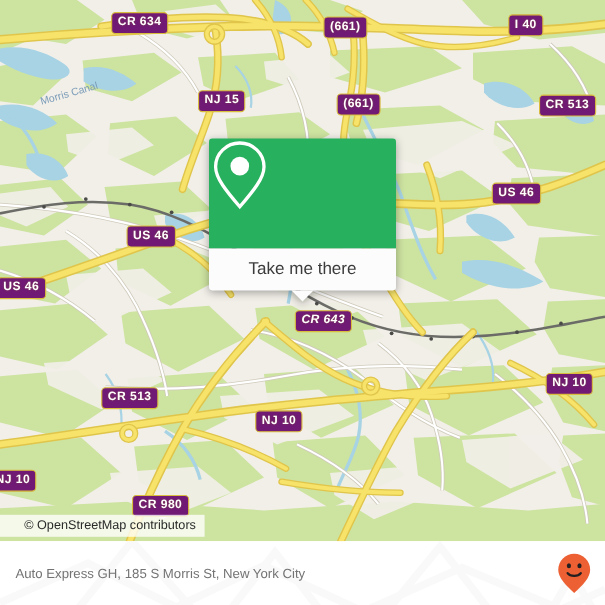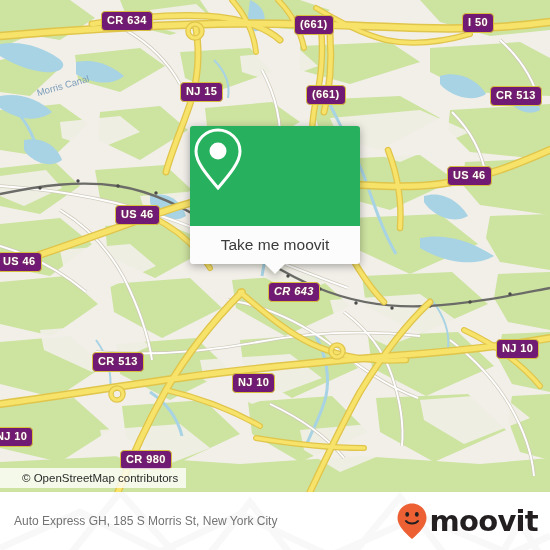--- a/index.html
+++ b/index.html
@@ -301,21 +301,21 @@
       </g>
     </svg>
 
     <div>
       <div class="water-label" style="left:36px;top:80px;transform:rotate(-16deg);">Morris Canal</div>
     </div>
 
     <div id="shield-layer">
         <div class="shield" style="left: 101px; top: 11px;">CR 634</div>
         <div class="shield" style="left: 294px; top: 15px;">(661)</div>
-        <div class="shield" style="left: 462px; top: 13px;">I 50</div>
+        <div class="shield" style="left: 462px; top: 13px;">I 40</div>
         <div class="shield" style="left: 180px; top: 82px;">NJ 15</div>
         <div class="shield" style="left: 306px; top: 85px;">(661)</div>
         <div class="shield" style="left: 490px; top: 86px;">CR 513</div>
         <div class="shield" style="left: 447px; top: 166px;">US 46</div>
         <div class="shield" style="left: 115px; top: 205px;">US 46</div>
         <div class="shield" style="left: -3px; top: 252px;">US 46</div>
         <div class="shield" style="left: 268px; top: 282px; font-style: italic;">CR 643</div>
         <div class="shield" style="left: 496px; top: 339px;">NJ 10</div>
         <div class="shield" style="left: 92px; top: 352px;">CR 513</div>
         <div class="shield" style="left: 232px; top: 373px;">NJ 10</div>
@@ -324,21 +324,21 @@
       </div>
 
     <div id="card">
       <div id="card-top">
         <svg width="56" height="66" viewBox="0 0 56 66">
           <path d="M28,4 C16,4 6,13.5 6,25.5 C6,36 16,48 28,62 C40,48 50,36 50,25.5 C50,13.5 40,4 28,4 Z" fill="none" stroke="#ffffff" stroke-width="3"></path>
           <circle cx="28" cy="25" r="8.5" fill="#ffffff"></circle>
         </svg>
       </div>
       <div id="card-foot">
-        <span>Take me moovit</span>
+        <span>Take me there</span>
         <span id="card-tail"></span>
       </div>
     </div>
 
     <div id="attrib">© OpenStreetMap contributors</div>
   </div>
 
   <div id="footer">
     <svg id="footer-watermark" width="550" height="140" viewBox="0 0 550 140">
       <g fill="none" stroke="#f4f4f4" stroke-width="7">
@@ -352,16 +352,15 @@
 
     <div id="footer-title">Auto Express GH, 185 S Morris St, New York City</div>
 
     <div id="brand">
       <svg width="32" height="38" viewBox="0 0 32 38">
         <path d="M16,1.5 C8,1.5 1.5,8 1.5,16 C1.5,23 8,30 16,37 C24,30 30.5,23 30.5,16 C30.5,8 24,1.5 16,1.5 Z" fill="#ec6033"></path>
         <ellipse cx="11.2" cy="12.4" rx="1.9" ry="2.3" fill="#231f20"></ellipse>
         <ellipse cx="20.8" cy="12.4" rx="1.9" ry="2.3" fill="#231f20"></ellipse>
         <path d="M10,19 C12.5,22.4 19.5,22.4 22,19" fill="none" stroke="#231f20" stroke-width="2.1" stroke-linecap="round"></path>
       </svg>
-      <span id="brand-word">moovit</span>
     </div>
   </div>
 </div>
 
 </body></html>

